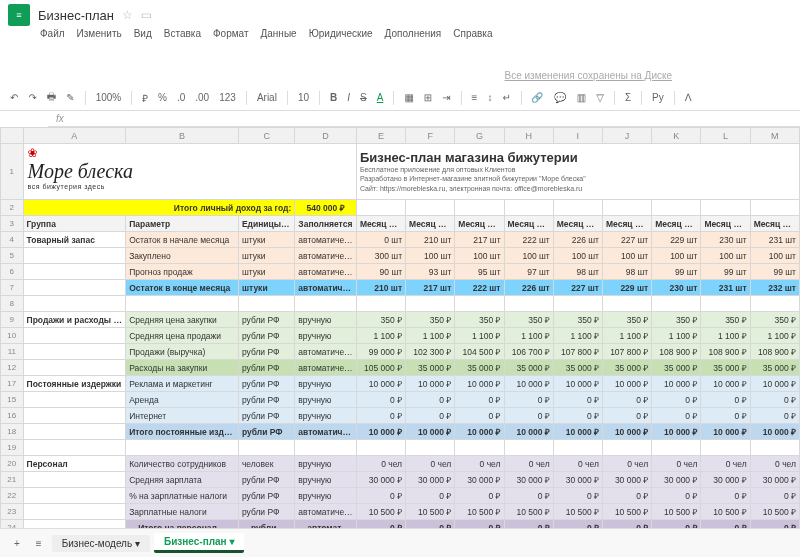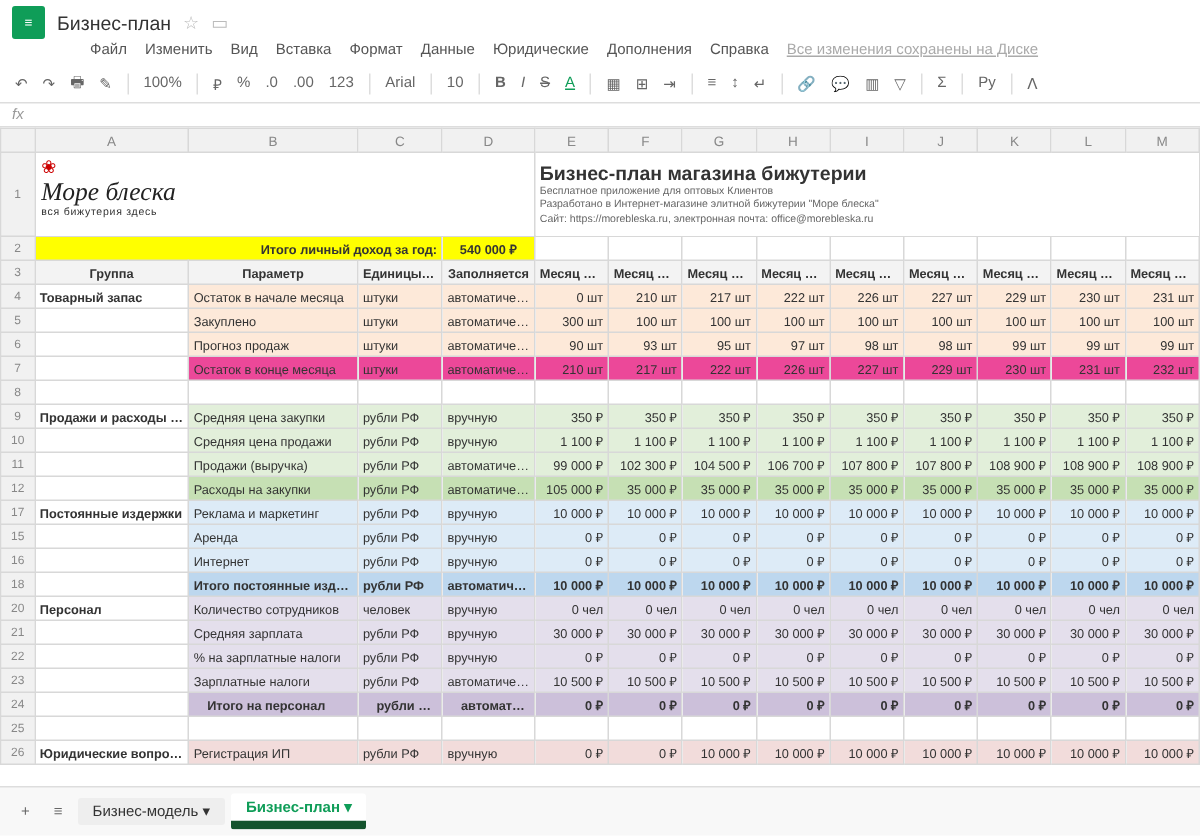--- a/index.html
+++ b/index.html
@@ -1,56 +1,56 @@
 <!DOCTYPE html>
 <html><head>
 <meta charset="utf-8">
 <style>
 * { box-sizing: border-box; margin: 0; padding: 0; }
 body { font-family: Arial, sans-serif; font-size: 10px; background: #fff; color: #333; overflow: hidden; width: 800px; height: 557px; }
 .titlebar { display: flex; align-items: center; gap: 8px; padding: 4px 8px 2px 8px; }
 .app-icon { width: 22px; height: 22px; background: #0f9d58; color: #fff; display: flex; align-items: center; justify-content: center; font-size: 9px; font-weight: bold; border-radius: 2px; }
 .doc-title { font-size: 13px; color: #333; }
 .star { color: #bbb; font-size: 12px; }
-.menubar { display: flex; gap: 12px; padding: 0 40px 4px 60px; font-size: 10px; color: #555; }
+.menubar { display: flex; gap: 12px; padding: 0 40px 4px 40px; font-size: 10px; color: #555; }
 .menubar span { cursor: pointer; }
-.saved { color: #aaa; text-decoration: underline; }
+.saved { color: #aaa; text-decoration: underline; margin-top: 42px; }
 .toolbar { display: flex; align-items: center; gap: 6px; padding: 3px 8px; border-bottom: 1px solid #ddd; font-size: 10px; color: #666; }
 .toolbar .sep { width: 1px; height: 14px; background: #ddd; margin: 0 2px; }
 .toolbar select, .toolbar .tb { border: none; font-size: 10px; padding: 1px 2px; background: transparent; }
 .tb { cursor: pointer; display: flex; align-items: center; }
-.fxbar { display: flex; align-items: center; border-bottom: 1px solid #ddd; padding: 2px 8px; font-size: 10px; color: #999; font-style: italic; }
+.fxbar { display: flex; align-items: center; border-bottom: 1px solid #ddd; padding: 2px 8px; font-size: 10px; color: #999; font-style: italic; margin-left: 48px; }
 .grid-wrap { position: relative; overflow: auto; height: 460px; }
 table { border-collapse: collapse; width: 100%; table-layout: fixed; }
 th, td { border: 1px solid #d8d8d8; padding: 2px 3px; font-size: 8.5px; white-space: nowrap; overflow: hidden; text-overflow: ellipsis; height: 16px; }
 th.colh { background: #f1f1f1; color: #888; font-weight: normal; text-align: center; font-size: 9px; height: 16px; }
 th.rowh { background: #f1f1f1; color: #888; font-weight: normal; text-align: center; width: 22px; font-size: 8px; }
 .logo-cell { background: #fff; height: 56px; position: relative; }
 .logo-box { position: absolute; left: 4px; top: 2px; }
-.logo-title { font-family: Georgia, serif; font-size: 17px; color: #222; font-style: italic; }
+.logo-title { font-family: Georgia, serif; font-size: 20px; color: #222; font-style: italic; }
 .logo-sub { font-size: 7px; color: #333; letter-spacing: 0.5px; }
 .bp-title { font-size: 13px; font-weight: bold; }
 .bp-desc { font-size: 7px; color: #666; line-height: 1.3; }
 .yellow { background: #ffff00; font-weight: bold; }
-.hdr { background: #f3f3f3; font-weight: bold; text-align: center; }
+.hdr { background: #f3f3f3; font-weight: bold; }
 .right { text-align: right; }
 .bold { font-weight: bold; }
 .center { text-align: center; }
 .orange-l { background: #fde9d9; }
-.orange-b { background: #ec4899; font-weight: normal; }
+.orange-b { background: #7dd3fc; font-weight: bold; }
 .green-l { background: #e2efda; }
 .green-b { background: #c6e0b4; font-weight: normal; }
 .blue-l { background: #ddebf7; }
 .blue-b { background: #bdd7ee; font-weight: bold; }
 .purple-l { background: #e4dfec; }
 .purple-b { background: #ccc0da; font-weight: bold; padding-left: 12px; }
 .pink-l { background: #f2dcdb; }
 .tabs { position: absolute; bottom: 0; left: 0; right: 0; display: flex; align-items: center; gap: 4px; padding: 4px 8px; border-top: 1px solid #ddd; background: #f8f8f8; font-size: 10px; }
 .tab { padding: 3px 10px; background: #eee; border-radius: 2px; cursor: pointer; }
-.tab.active { background: #fff; color: #0f9d58; font-weight: bold; border-bottom: 6px solid #14532d; }
+.tab.active { background: #fff; color: #0f9d58; font-weight: bold; border-bottom: 3px solid #14532d; }
 .plus-tab, .menu-tab { cursor: pointer; padding: 2px 6px; color: #666; }
 </style>
 </head>
 <body>
 
 <div class="titlebar">
   <div class="app-icon">≡</div>
   <span class="doc-title">Бизнес-план</span>
   <span class="star">☆</span>
   <span class="star">▭</span>
@@ -399,20 +399,36 @@
           <td class="blue-b right">10 000 ₽</td>
           <td class="blue-b right">10 000 ₽</td>
           <td class="blue-b right">10 000 ₽</td>
           <td class="blue-b right">10 000 ₽</td>
           <td class="blue-b right">10 000 ₽</td>
           <td class="blue-b right">10 000 ₽</td>
           <td class="blue-b right">10 000 ₽</td>
           <td class="blue-b right">10 000 ₽</td>
         </tr>
         <tr>
+          <th class="rowh">19</th>
+          <td></td>
+          <td></td>
+          <td></td>
+          <td></td>
+          <td></td>
+          <td></td>
+          <td></td>
+          <td></td>
+          <td></td>
+          <td></td>
+          <td></td>
+          <td></td>
+          <td></td>
+        </tr>
+        <tr>
           <th class="rowh">20</th>
           <td class="bold">Персонал</td>
           <td class="purple-l">Количество сотрудников</td>
           <td class="purple-l">человек</td>
           <td class="purple-l">вручную</td>
           <td class="purple-l right">0 чел</td>
           <td class="purple-l right">0 чел</td>
           <td class="purple-l right">0 чел</td>
           <td class="purple-l right">0 чел</td>
           <td class="purple-l right">0 чел</td>

